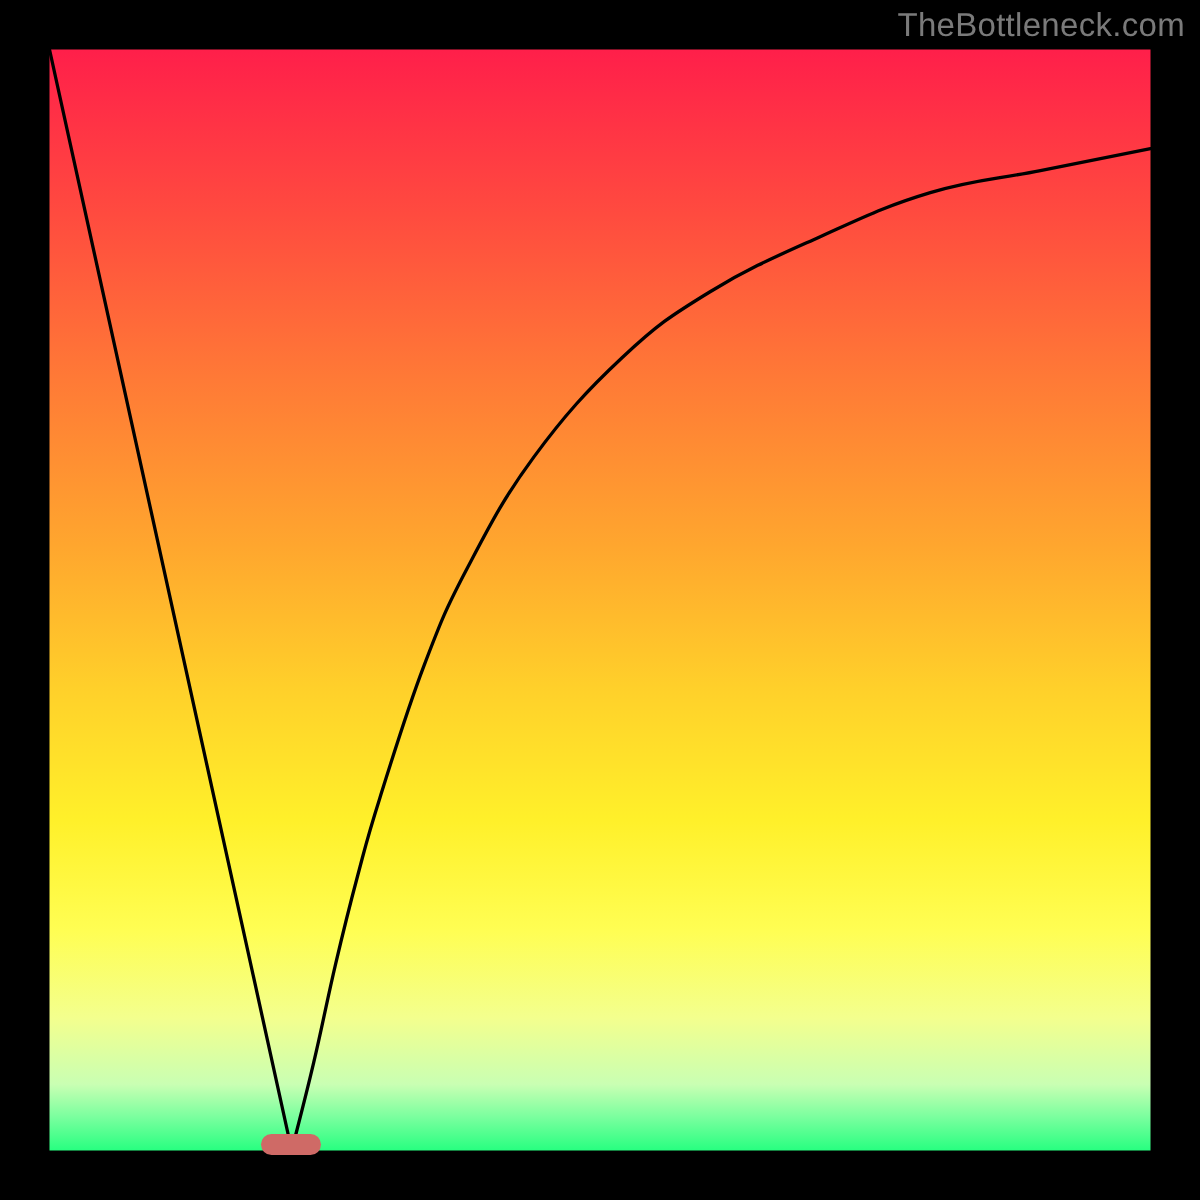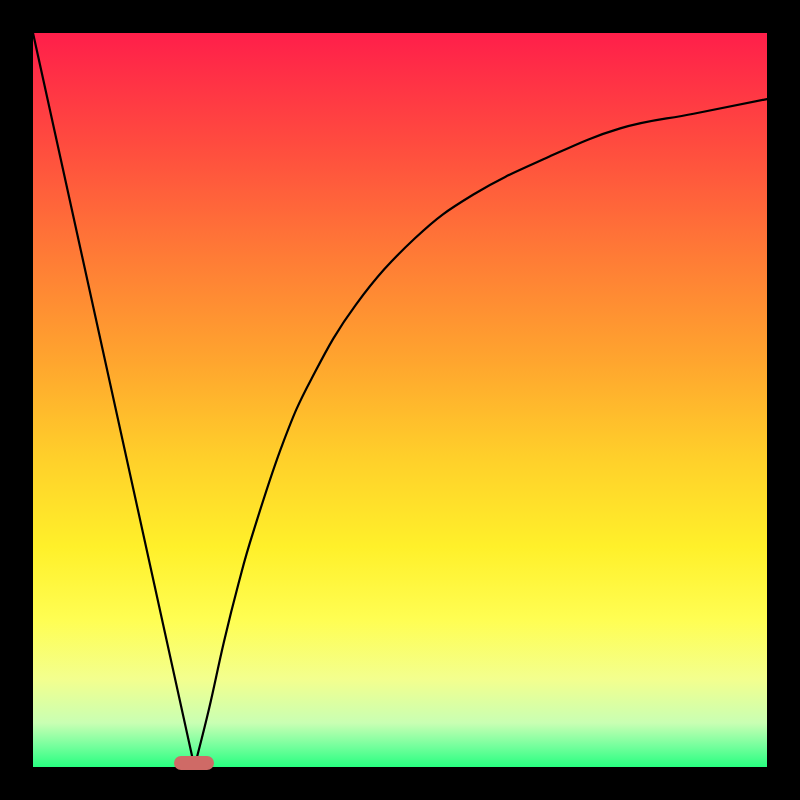--- a/index.html
+++ b/index.html
@@ -63,20 +63,21 @@
     border-radius: 7px;
     bottom: -3px;
     left: 142px;
     z-index: 3;
   }
 </style>
 </head>
 <body>
 
 <div class="frame">
+  <div class="watermark">TheBottleneck.com</div>
 
   <div class="plot-area">
     <svg class="curve" viewBox="0 0 734 734" preserveAspectRatio="none">
       <path id="curve-path" fill="none" stroke="#000" stroke-width="2.2" stroke-linejoin="round" stroke-linecap="round" d="M 0 0 L 161.48 734 L 161.48 734 C 164.416 722.256 170.28799999999998 700.236 176.16 675.28 C 182.032 650.324 184.968 634.176 190.84 609.22 C 196.71200000000002 584.264 199.64800000000002 572.52 205.52 550.5 C 211.392 528.48 211.392 527.012 220.2 499.12 C 229.00799999999998 471.228 237.81600000000003 441.86800000000005 249.56000000000003 411.04 C 261.30400000000003 380.212 264.24 372.87199999999996 278.92 344.97999999999996 C 293.6 317.08799999999997 302.40799999999996 299.472 322.96 271.58 C 343.512 243.688 358.192 227.53999999999996 381.68 205.51999999999998 C 405.168 183.5 413.976 177.62800000000001 440.4 161.48000000000002 C 466.82399999999996 145.33200000000002 484.43999999999994 137.992 513.8 124.77999999999997 C 543.16 111.56799999999996 557.84 104.22799999999995 587.2 95.41999999999996 C 616.5600000000001 86.61199999999997 631.24 86.61200000000001 660.6 80.74000000000001 C 689.96 74.86800000000001 719.32 68.99599999999995 734 66.05999999999995"></path>
     </svg>
     <div id="marker" class="marker" style="left: 141.48px;"></div>
   </div>
 </div>
 
 </body></html>

